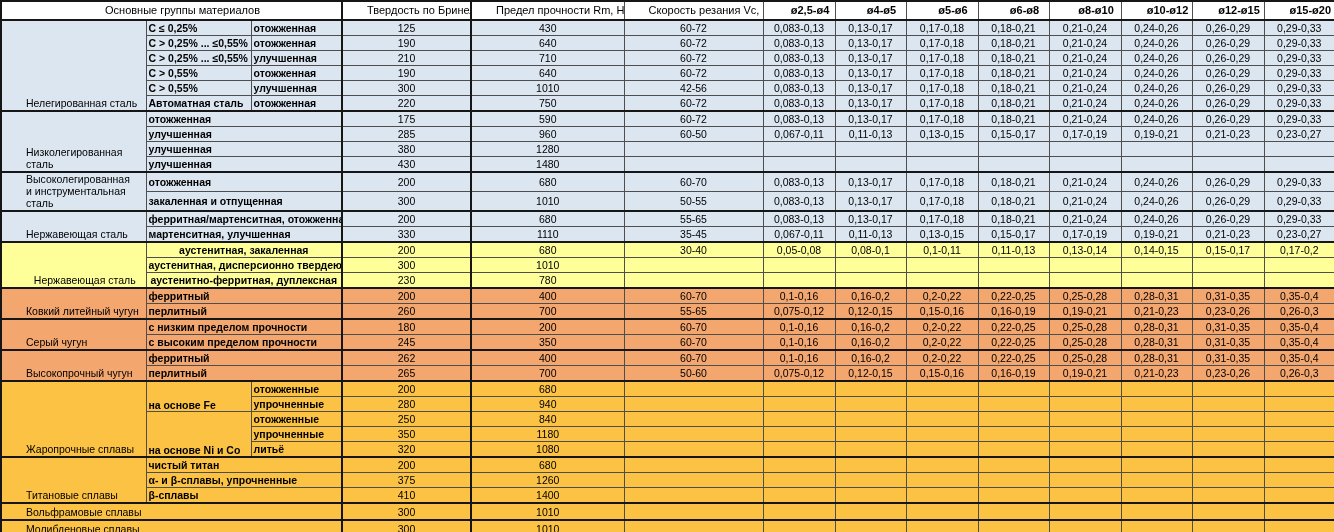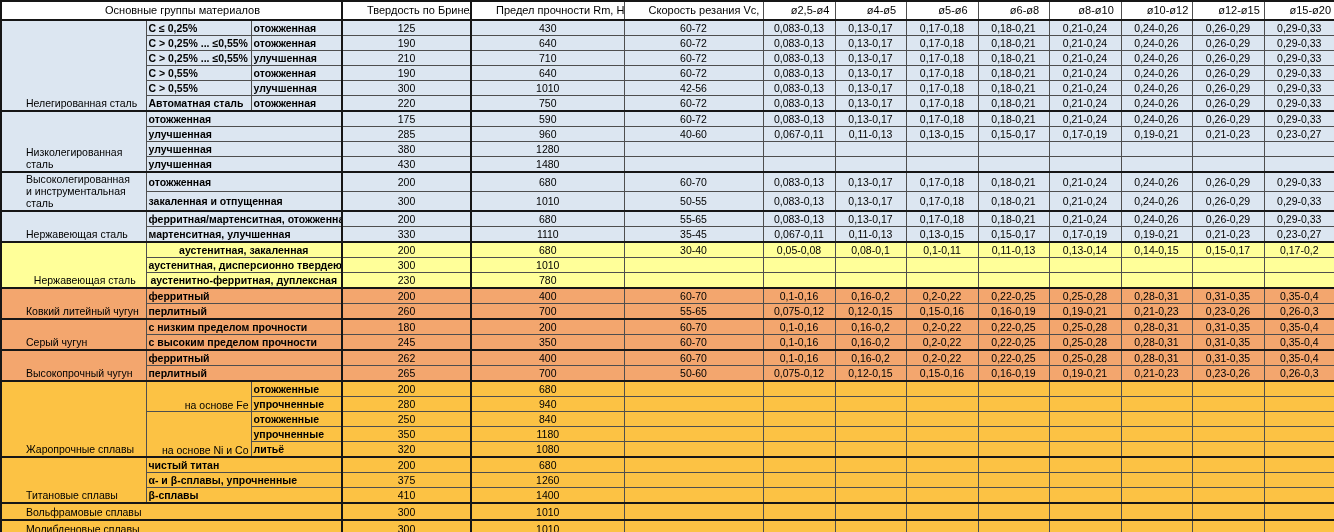--- a/index.html
+++ b/index.html
@@ -1,24 +1,24 @@
 <!DOCTYPE html>
 <html style="--c-blue: #dce6f1; --c-yellow: #ffff99; --c-salmon: #f3a66e; --c-amber: #fcc244; --c-gray: #d9d9d9; --c-grid: #4e4e4e; --c-strong: #161616; --c-head: #ffffff;"><head>
 <meta charset="utf-8">
 <style>
   html,body{margin:0;padding:0;background:#fff;width:1334px;height:532px;overflow:hidden;}
   body{font-family:"Liberation Sans","DejaVu Sans",sans-serif;color:#000;}
   table{border-collapse:collapse;table-layout:fixed;width:1334px;border:2px solid var(--c-strong,#161616);border-bottom:none;}
   td{border:1px solid var(--c-grid,#4e4e4e);overflow:hidden;white-space:nowrap;padding:0 2px;font-size:10.5px;height:14px;text-align:center;vertical-align:middle;line-height:1.15;}
   thead td{background:var(--c-head,#fff);height:17px;font-size:11px;border-bottom:1.5px solid var(--c-strong,#161616);padding-left:24px;}
-  .dia{font-weight:normal;}
+  .dia{font-weight:bold;}
   .colD,.colE{border-left:2px solid var(--c-strong,#161616);}
   .k-a,.k-abc{text-align:left;vertical-align:bottom;white-space:pre-line;padding-bottom:1px;padding-left:24px;}
   .k-b,.k-c,.k-bc{text-align:left;font-weight:bold;}
-  .k-bg{text-align:right;vertical-align:bottom;}
+  .k-bg{text-align:left;vertical-align:bottom;font-weight:bold;}
   tr.sec-blue td{background:var(--c-blue,#dce6f1);}
   tr.sec-yellow td{background:var(--c-yellow,#ffff99);text-align:center;}
   tr.sec-salmon td{background:var(--c-salmon,#f3a66e);}
   tr.sec-amber td{background:var(--c-amber,#fcc244);}
   tr.sec-gray td{background:var(--c-gray,#d9d9d9);}
   tr.sec-top td{border-top:2px solid var(--c-strong,#161616);}
 </style>
 </head>
 <body>
 
@@ -159,21 +159,21 @@
         <td class="num feed">0,18-0,21</td>
         <td class="num feed">0,21-0,24</td>
         <td class="num feed">0,24-0,26</td>
         <td class="num feed">0,26-0,29</td>
         <td class="num feed">0,29-0,33</td>
       </tr>
       <tr class="sec-blue">
         <td class="k-bc" colspan="2">улучшенная</td>
         <td class="num colD">285</td>
         <td class="num colE">960</td>
-        <td class="num">40-60</td>
+        <td class="num">60-50</td>
         <td class="num feed">0,067-0,11</td>
         <td class="num feed">0,11-0,13</td>
         <td class="num feed">0,13-0,15</td>
         <td class="num feed">0,15-0,17</td>
         <td class="num feed">0,17-0,19</td>
         <td class="num feed">0,19-0,21</td>
         <td class="num feed">0,21-0,23</td>
         <td class="num feed">0,23-0,27</td>
       </tr>
       <tr class="sec-blue">

